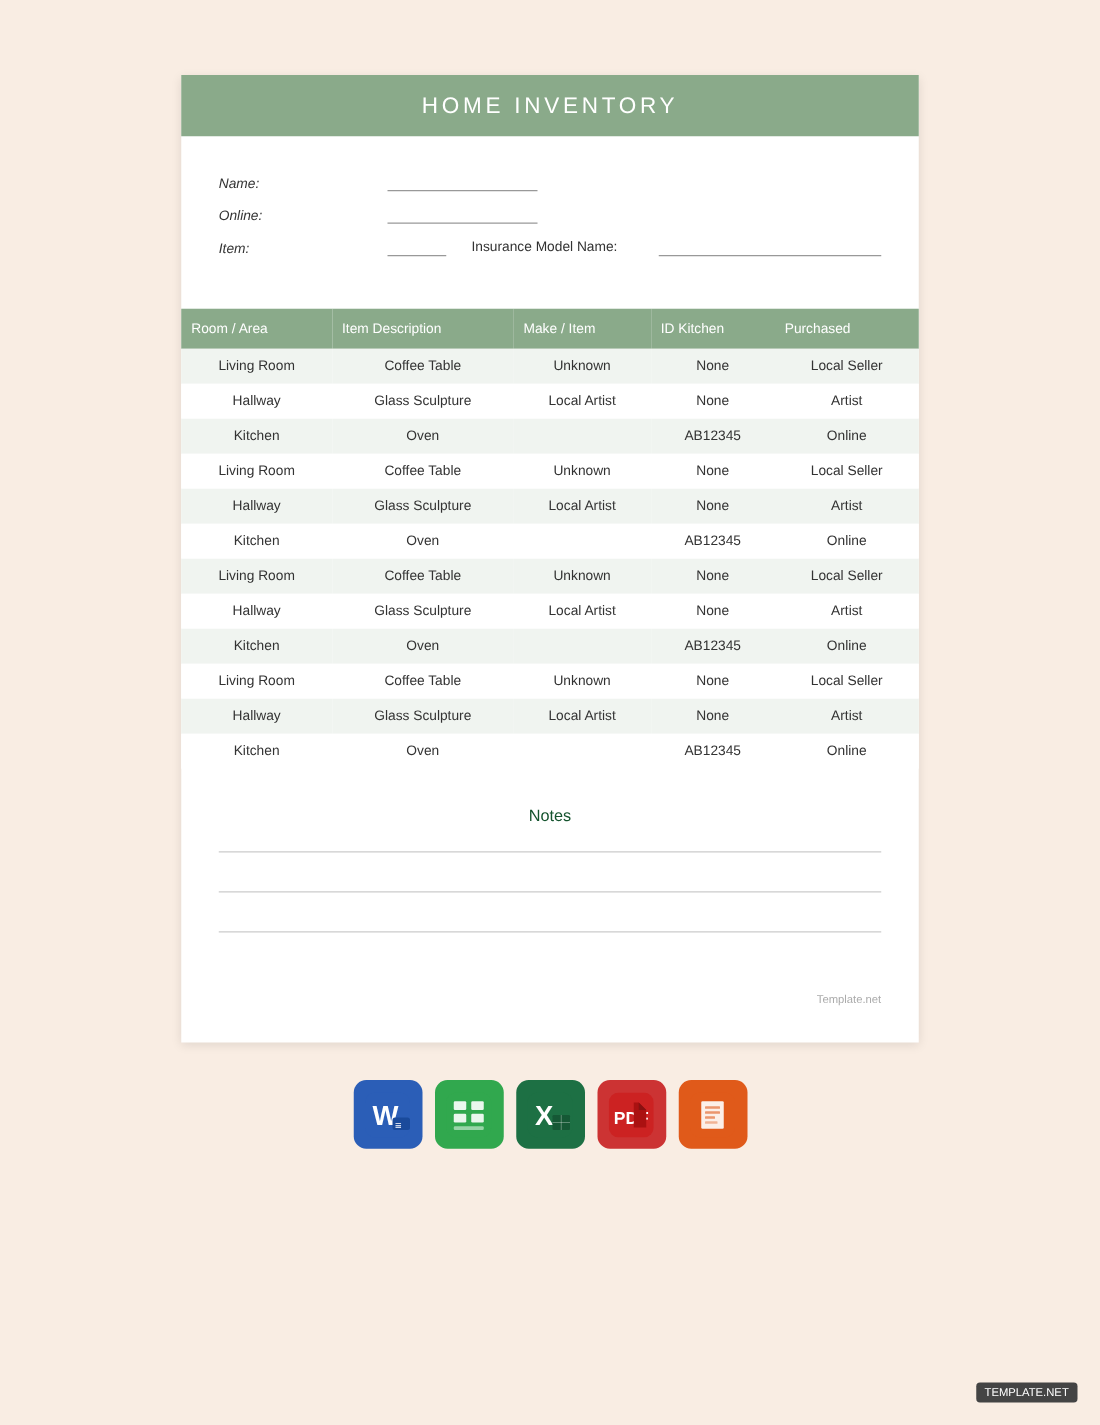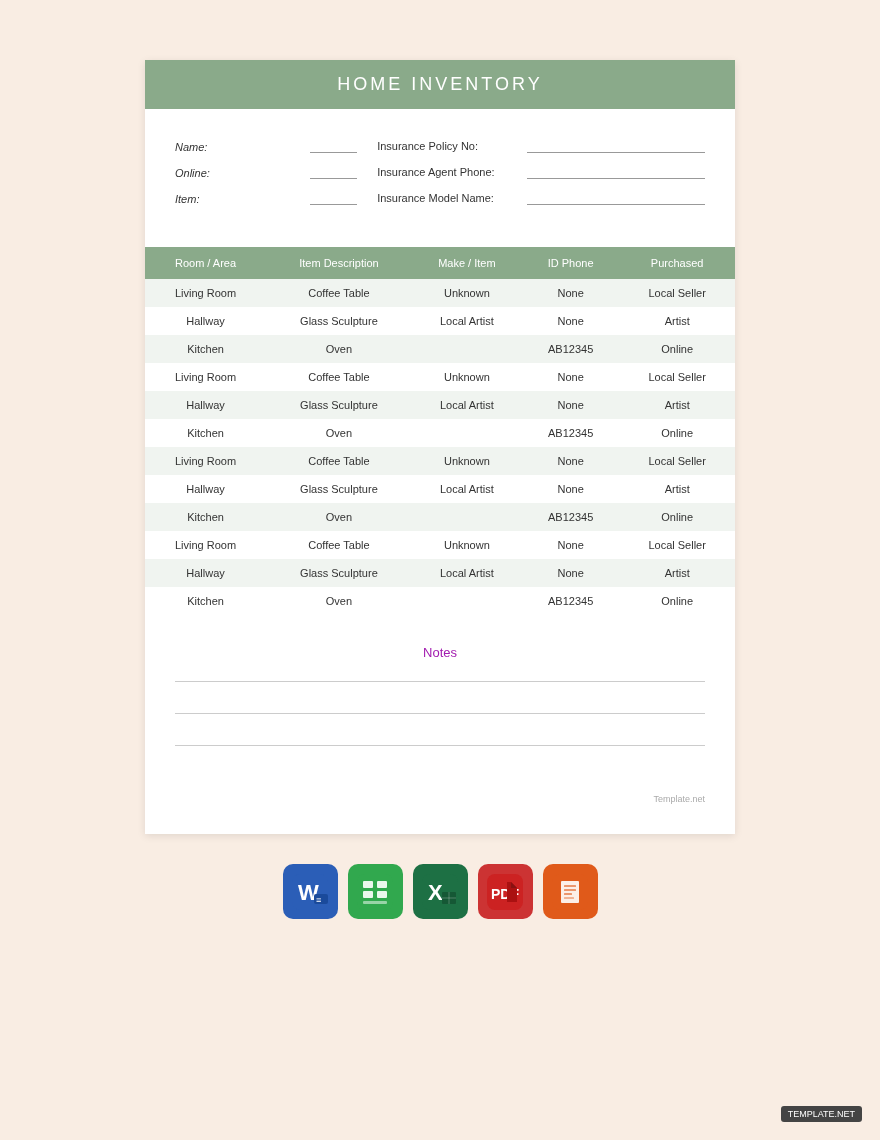--- a/index.html
+++ b/index.html
@@ -93,21 +93,21 @@
     .inventory-table {
       width: 100%;
       border-collapse: collapse;
       margin: 10px 0 20px 0;
     }
 
     .inventory-table th {
       background-color: #8aaa8a;
       color: #ffffff;
       padding: 10px 8px;
-      text-align: center;
+      text-align: left;
       font-size: 11px;
       font-weight: normal;
     }
 
     .inventory-table td {
       padding: 8px 10px;
       text-align: center;
       font-size: 11px;
       color: #333;
       border-bottom: none;
@@ -122,21 +122,21 @@
     }
 
     
     .notes-section {
       padding: 10px 30px 20px 30px;
     }
 
     .notes-title {
       text-align: center;
       font-size: 13px;
-      color: #a21caf;
+      color: #14532d;
       margin-bottom: 8px;
     }
 
     .notes-line {
       border-bottom: 1px solid #ccc;
       margin-bottom: 18px;
       height: 14px;
     }
 
     .watermark {
@@ -204,36 +204,28 @@
       <div class="doc-title">HOME INVENTORY</div>
     </div>
 
     <div class="form-section">
       <div class="form-row">
         <div class="form-group-left">
           <span class="form-label">Name:</span>
           <div class="form-line"></div>
         </div>
         <div style="width:20px"></div>
-        <div class="form-group-right">
-          <span class="form-label-right">Insurance Policy No:</span>
-          <div class="form-line-long"></div>
-        </div>
       </div>
 
       <div class="form-row">
         <div class="form-group-left">
           <span class="form-label">Online:</span>
           <div class="form-line"></div>
         </div>
         <div style="width:20px"></div>
-        <div class="form-group-right">
-          <span class="form-label-right">Insurance Agent Phone:</span>
-          <div class="form-line-long"></div>
-        </div>
       </div>
 
       <div class="form-row">
         <div class="form-group-left">
           <span class="form-label">Item:</span>
           <div class="form-line"></div>
         </div>
         <div style="width:20px"></div>
         <div class="form-group-right">
           <span class="form-label-right">Insurance Model Name:</span>
@@ -241,21 +233,21 @@
         </div>
       </div>
     </div>
 
     <table class="inventory-table">
       <thead>
         <tr>
           <th>Room / Area</th>
           <th>Item Description</th>
           <th>Make / Item</th>
-          <th>ID Phone</th>
+          <th>ID Kitchen</th>
           <th>Purchased</th>
         </tr>
       </thead>
       <tbody id="table-body">
       <tr>
             <td>Living Room</td>
             <td>Coffee Table</td>
             <td>Unknown</td>
             <td>None</td>
             <td>Local Seller</td>

